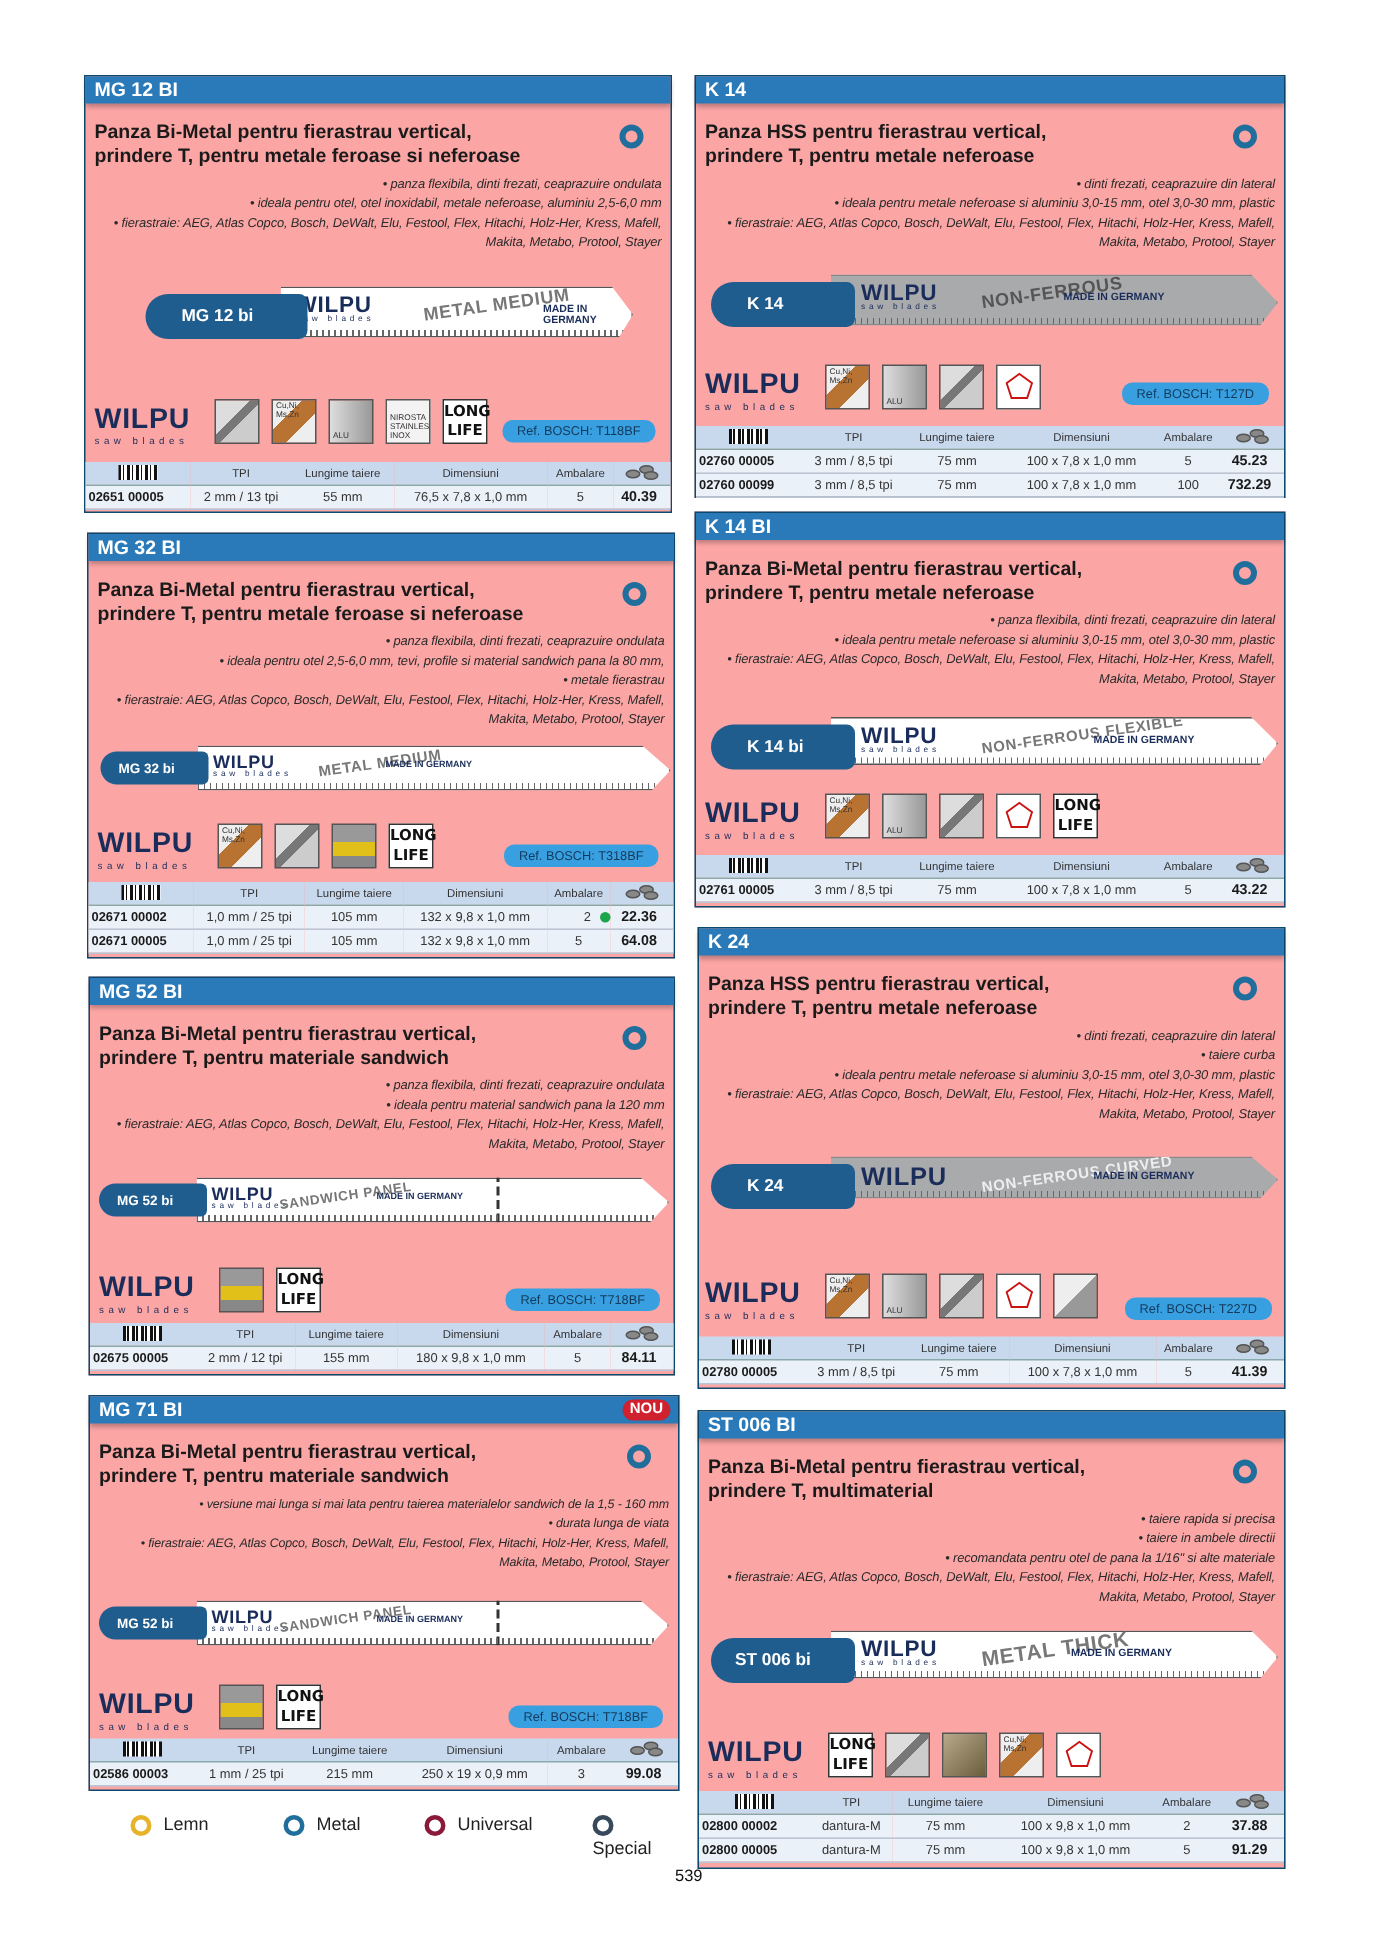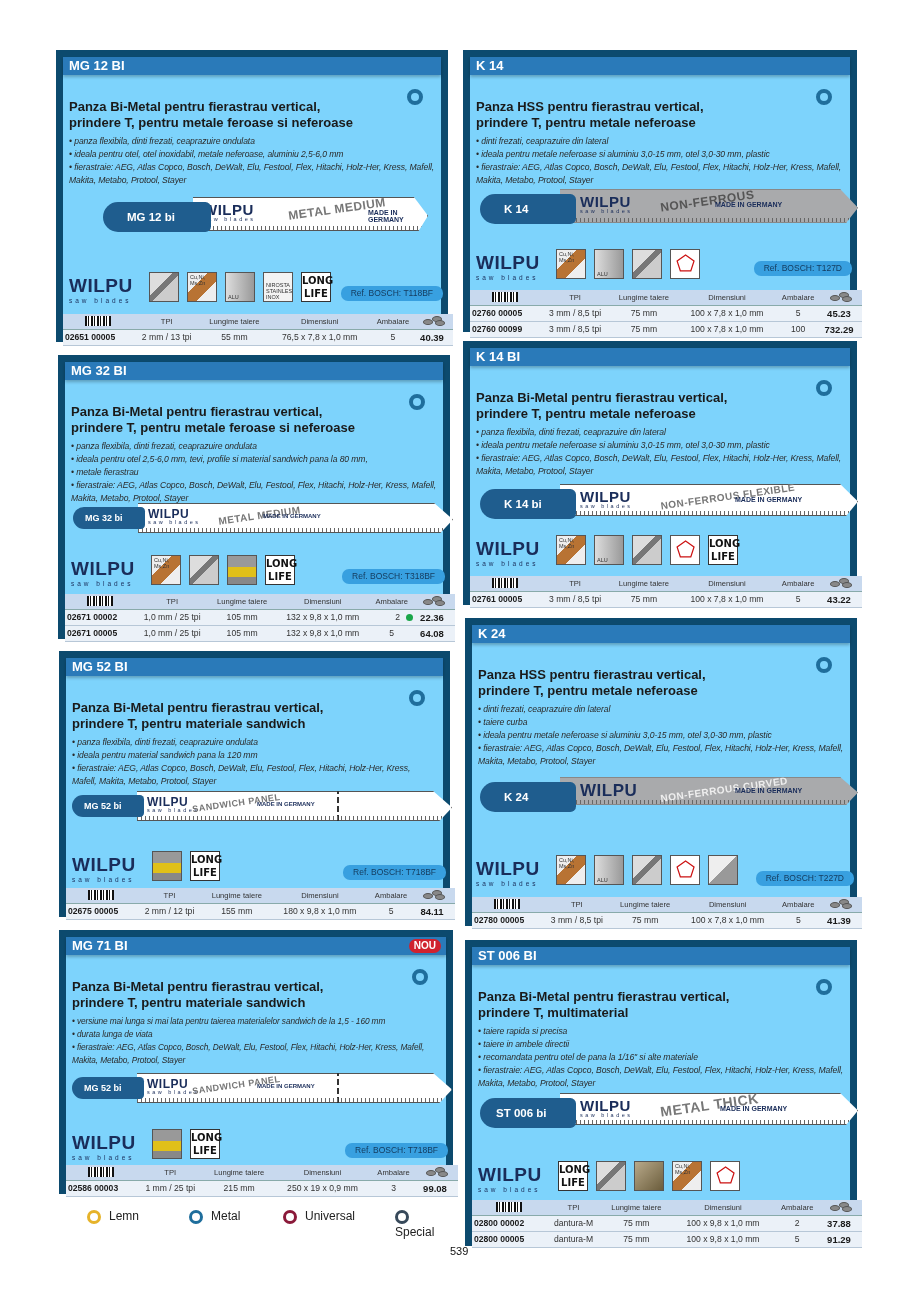--- a/index.html
+++ b/index.html
@@ -1,25 +1,25 @@
 <!DOCTYPE html>
 <html><head>
 <meta charset="utf-8">
 <style>
   * { box-sizing: border-box; margin: 0; padding: 0; }
   html, body { width: 920px; height: 1301px; background: #ffffff; overflow: hidden; }
   body { position: relative; font-family: "Liberation Sans", sans-serif; color: #1a1a1a; }
 
-  .card { position: absolute; border: 7px solid #0c4a6e; background: #7dd3fc; }
+  .card { position: absolute; border: 1px solid #0c4a6e; background: #fca5a5; }
   .card-head { height: 18px; background: #2a7ab9; color: #fff; font-weight: bold; font-size: 13px; line-height: 18px; padding-left: 6px; position: relative; box-shadow: 0 2px 3px rgba(0,0,0,0.25); }
   .nou { position: absolute; right: 5px; top: 2px; background: #d0222e; color: #fff; font-size: 10px; font-weight: bold; line-height: 14px; height: 14px; padding: 0 5px; border-radius: 7px; }
   .card-body { position: relative; padding: 4px 6px 0 6px; }
-  .title { font-size: 13px; font-weight: bold; line-height: 16px; width: 330px; margin-top: 20px; }
+  .title { font-size: 13px; font-weight: bold; line-height: 16px; width: 330px; margin-top: 7px; }
   .ring { position: absolute; right: 18px; top: 14px; width: 16px; height: 16px; border-radius: 50%; border: 4px solid #1f6e9c; }
-  .bullets { margin-top: 4px; font-size: 8.6px; font-style: italic; line-height: 13px; color: #2a2a2a; letter-spacing: -0.1px; }
+  .bullets { margin-top: 4px; font-size: 8.6px; font-style: italic; line-height: 13px; color: #2a2a2a; letter-spacing: -0.1px; text-align: right; }
 
   .blade { position: absolute; height: 40px; }
   .blade .shank { position: absolute; left: 0; top: 5px; height: 30px; background: #1f5d8e; border-radius: 16px 6px 6px 16px; color: #fff; font-weight: bold; font-size: 11.5px; line-height: 30px; padding-left: 24px; }
   .blade .body { position: absolute; top: 0; height: 34px; border: 1px solid #555; border-left: none; background: #fff; clip-path: polygon(0 0, 94% 0, 100% 55%, 96% 100%, 0 100%); }
   .blade .body.grey { background: #a9aaac; border-color: #888; }
   .blade .teeth { position: absolute; left: 0; right: 0; bottom: 0; height: 4px; background: repeating-linear-gradient(90deg, #666 0 1px, transparent 1px 4px); }
   .blade .brand { position: absolute; left: 10px; top: 3px; font-weight: bold; font-size: 15px; color: #1a2d5a; letter-spacing: 0.5px; }
   .blade .brand small { display: block; font-size: 5.5px; letter-spacing: 2.5px; color: #1a2d5a; font-weight: normal; margin-top: -2px; }
   .blade .tag { position: absolute; top: 6px; font-weight: bold; color: #777; font-size: 12px; transform: rotate(-8deg); letter-spacing: 0.5px; line-height: 11px; }
   .blade .made { position: absolute; top: 11px; font-weight: bold; font-size: 7px; color: #1a2d5a; }

